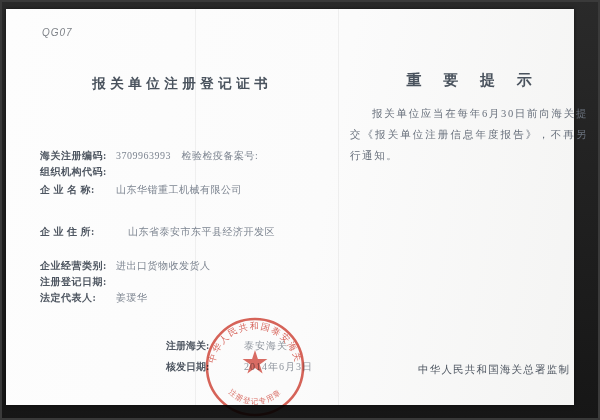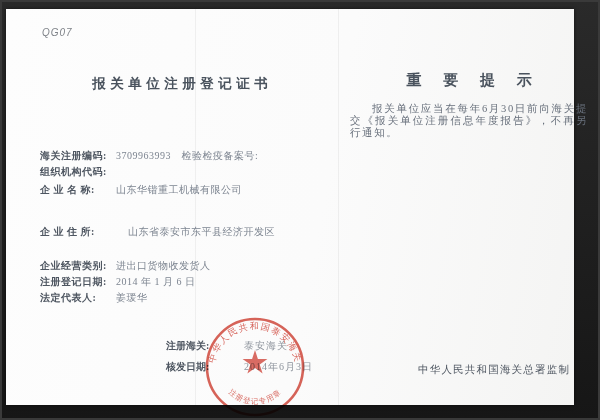--- a/index.html
+++ b/index.html
@@ -26,21 +26,21 @@
     font-size:10px;letter-spacing:1px;color:#7e8288;
     font-family:"Liberation Sans","DejaVu Sans",sans-serif;
     font-style:italic;
   }
   .title-block{position:absolute;left:30px;top:58px;width:288px;text-align:center;color:#49525d;}
   .title-line1{font-size:15px;font-weight:700;letter-spacing:9px;text-indent:9px;}
   .title-line2{font-size:13.5px;font-weight:600;letter-spacing:4.5px;text-indent:4.5px;margin-top:8px;}
   .notice{position:absolute;left:344px;top:62px;width:238px;color:#5d6673;}
   .notice-title{text-align:center;font-size:15px;font-weight:700;letter-spacing:9px;text-indent:9px;color:#49525d;}
   .notice-body{
-    margin-top:13px;font-size:10.5px;line-height:12px;letter-spacing:1.6px;
+    margin-top:13px;font-size:10.5px;line-height:21px;letter-spacing:1.6px;
     text-indent:22px;text-align:justify;color:#68707c;
   }
   .fields{position:absolute;left:34px;top:139px;width:290px;}
   .frow{display:flex;align-items:center;height:16px;font-size:10px;}
   .frow .lbl{width:64px;flex:0 0 64px;color:#4e5661;font-weight:600;letter-spacing:.5px;white-space:pre;}
   .frow .val{margin-left:12px;color:#7c8490;letter-spacing:.5px;white-space:pre;}
   .frow.gap-sm{margin-top:2px;}
   .frow.gap-lg{margin-top:26px;}
   .frow.gap-md{margin-top:18px;}
   .frow.addr .val{margin-left:24px;}
@@ -88,21 +88,20 @@
       <div class="frow gap-lg addr">
         <span class="lbl">企 业 住 所:</span>
         <span class="val">山东省泰安市东平县经济开发区</span>
       </div>
       <div class="frow gap-md">
         <span class="lbl">企业经营类别:</span>
         <span class="val">进出口货物收发货人</span>
       </div>
       <div class="frow">
         <span class="lbl">注册登记日期:</span>
-        <span class="val">2014 年 1 月 6 日</span>
       </div>
       <div class="frow">
         <span class="lbl">法定代表人:</span>
         <span class="val">姜瑗华</span>
       </div>
     </div>
 
     <div class="issue">
       <div class="irow">
         <span class="lbl">注册海关:</span>

